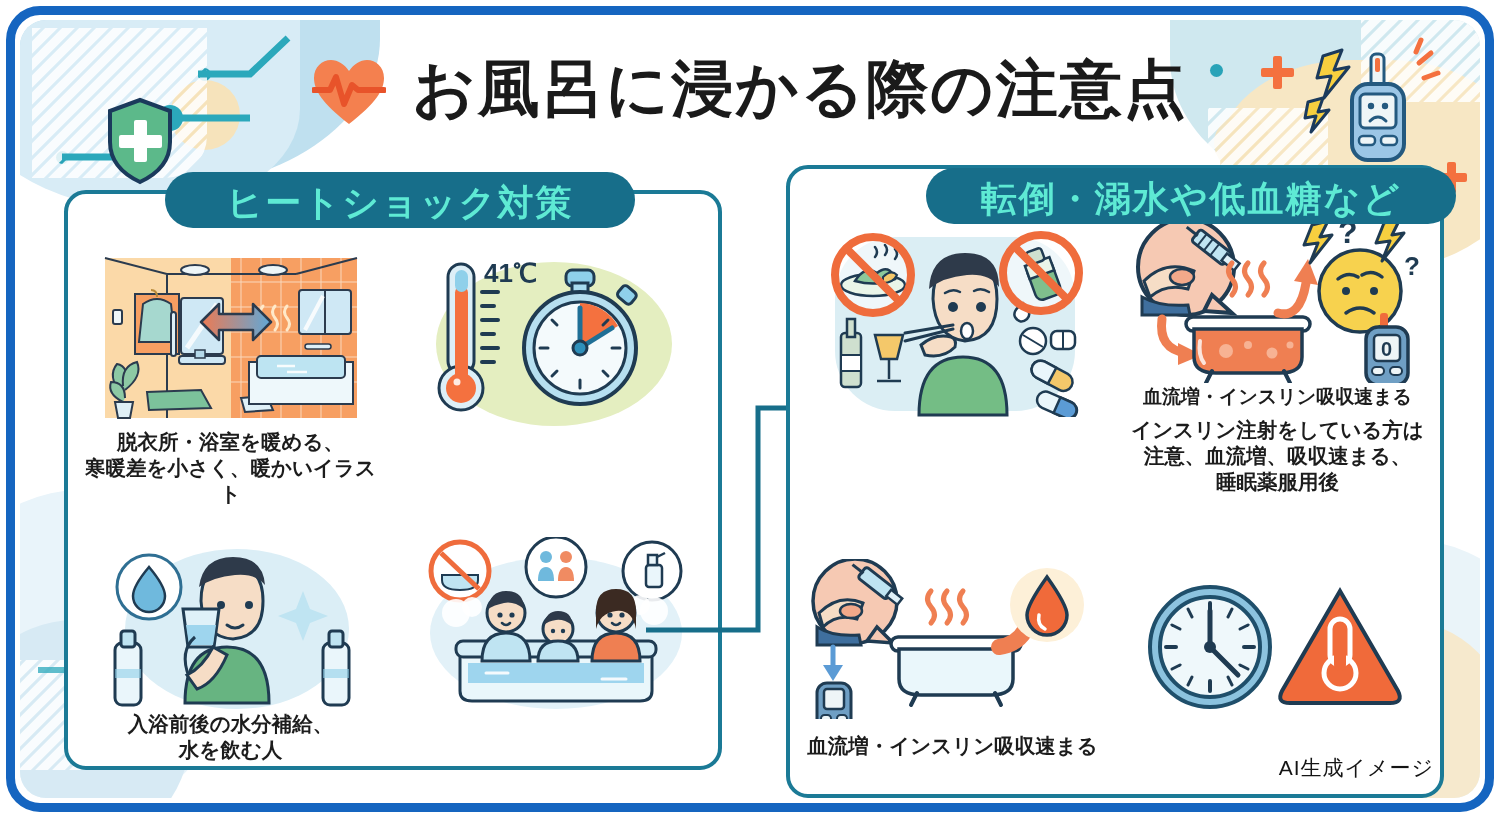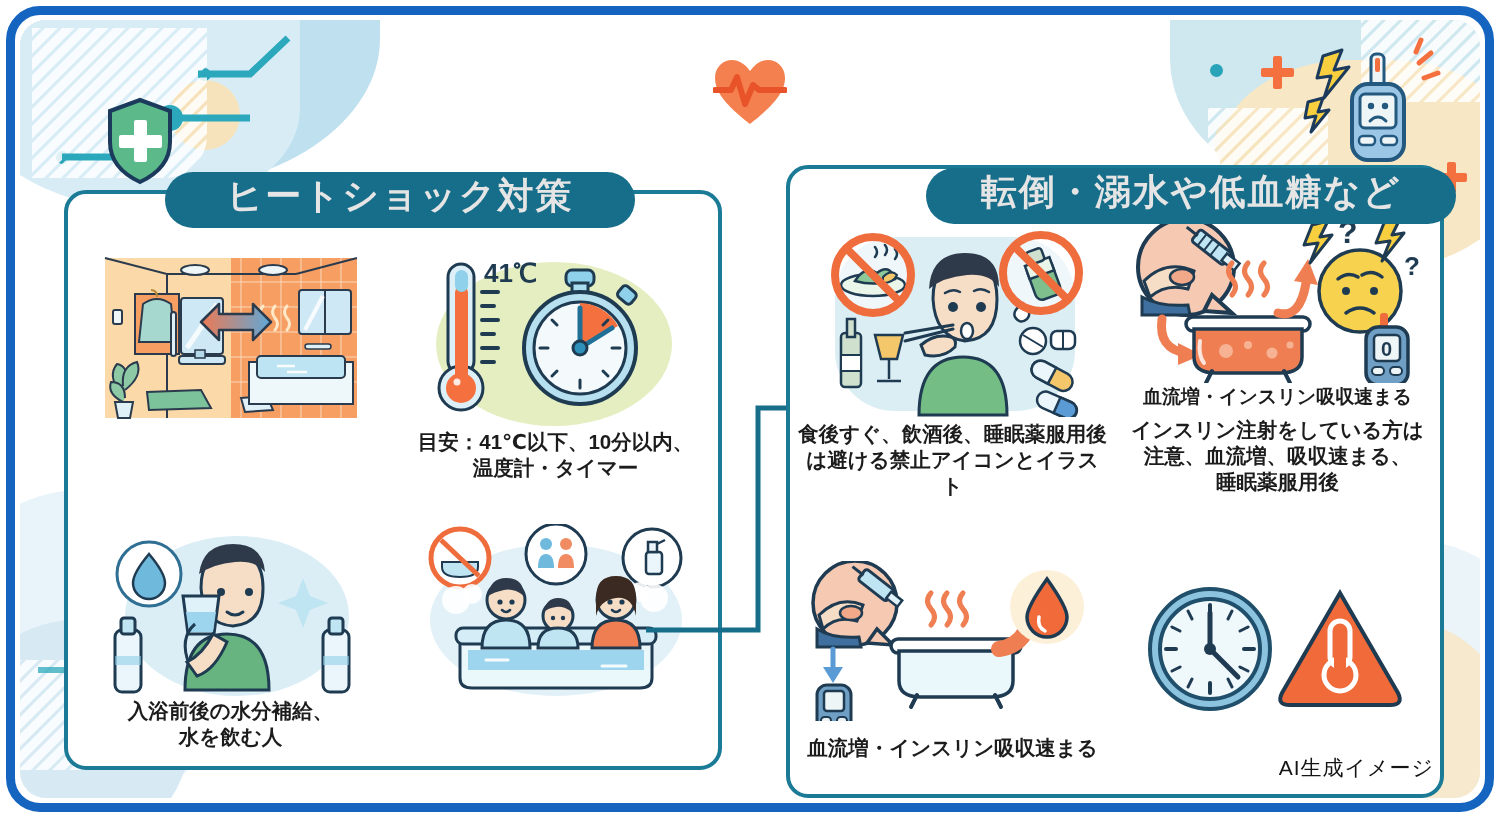--- a/index.html
+++ b/index.html
@@ -58,22 +58,22 @@
   }
 
   
   .panel{
     position:absolute;border:4px solid #1b7a96;border-radius:22px;background:#ffffff;
   }
   .panel-left{left:44px;top:170px;width:650px;height:572px;}
   .panel-right{left:766px;top:145px;width:650px;height:625px;}
 
   .panel-badge{
-    position:absolute;background:#176e8a;color:#e5e5e5;border-radius:40px;
-    font-size:36px;font-weight:bold;display:flex;align-items:flex-start;justify-content:center;
+    position:absolute;background:#176e8a;color:#5eead4;border-radius:40px;
+    font-size:36px;font-weight:bold;display:flex;align-items:flex-end;justify-content:center;
     letter-spacing:2px;white-space:nowrap;padding:0 30px;height:56px;z-index:5;
   }
   .badge-left{left:145px;top:152px;min-width:410px;}
   .badge-right{left:906px;top:148px;min-width:470px;}
 
   .grid2{position:absolute;left:0;top:0;width:100%;height:100%;
          display:grid;grid-template-columns:1fr 1fr;}
   .cell{display:flex;flex-direction:column;align-items:center;justify-content:flex-start;}
   .art{position:relative;display:flex;align-items:center;justify-content:center;}
   .cap{
@@ -245,20 +245,21 @@
       <polyline points="18,650 70,650 104,616" fill="none" stroke="#2ba8bb" stroke-width="6" opacity=".75"></polyline>
     </svg>
 
     <div class="header">
       <div class="heart-icon">
         <svg viewBox="0 0 74 70" width="74" height="70">
           <path d="M37 67 C10 46 2 33 2 21 C2 10 10 3 19 3 C26 3 32 7 37 14 C42 7 48 3 55 3 C64 3 72 10 72 21 C72 33 64 46 37 67 Z" fill="#f4804f"></path>
           <polyline points="2,33 18,33 24,20 32,47 40,28 46,33 72,33" fill="none" stroke="#e8532a" stroke-width="6" stroke-linejoin="round" stroke-linecap="round"></polyline>
         </svg>
       </div>
+      <div class="page-title">お風呂に浸かる際の注意点</div>
     </div>
 
     <div class="panel panel-left">
       <div class="grid2">
 
         <div class="cell" style="padding:58px 8px 0 8px;">
           <div class="art" style="width:280px;height:175px;">
             <svg viewBox="0 0 280 175" width="280" height="175">
               <rect x="14" y="6" width="252" height="160" rx="5" fill="#ffffff"></rect>
               <rect x="14" y="6" width="126" height="160" fill="#fbd9a8"></rect>
@@ -323,20 +324,22 @@
                 <defs>
                   <linearGradient id="arrGrad" x1="0" y1="0" x2="1" y2="0">
                     <stop offset="0" stop-color="#ee7a52"></stop>
                       <stop offset="1" stop-color="#5fa8d8"></stop>
                   </linearGradient>
                 </defs>
                 <path d="M110 70 L128 52 L128 62 L162 62 L162 52 L180 70 L162 88 L162 78 L128 78 L128 88 Z" fill="url(#arrGrad)" stroke="#2b3b4e" stroke-width="2.5" stroke-linejoin="round"></path>
               </g>
             </svg>
           </div>
+          <div class="cap">脱衣所・浴室を暖める、
+寒暖差を小さく、暖かいイラスト</div>
         </div>
 
         <div class="cell" style="padding:58px 8px 0 8px;">
           <div class="art" style="width:268px;height:175px;">
             <svg viewBox="0 0 268 175" width="268" height="175">
               <ellipse cx="132" cy="92" rx="118" ry="82" fill="#e4eec0"></ellipse>
 
               <g>
                 <rect x="26" y="12" width="26" height="110" rx="13" fill="#ddeff7" stroke="#1f3b52" stroke-width="3"></rect>
                 <circle cx="39" cy="136" r="22" fill="#ddeff7" stroke="#1f3b52" stroke-width="3"></circle>
@@ -373,22 +376,20 @@
                     <line x1="89" y1="101" x2="94" y2="106"></line>
                   <line x1="94" y1="50" x2="89" y2="55"></line>
                     <line x1="43" y1="101" x2="38" y2="106"></line>
                 </g>
                 <line x1="66" y1="78" x2="66" y2="38" stroke="#1f6f96" stroke-width="5" stroke-linecap="round"></line>
                 <line x1="66" y1="78" x2="98" y2="58" stroke="#1f6f96" stroke-width="5" stroke-linecap="round"></line>
                 <circle cx="66" cy="78" r="7" fill="#2f90bb" stroke="#1f3b52" stroke-width="3"></circle>
               </g>
             </svg>
           </div>
-          <div class="cap">目安：41℃以下、10分以内、
-温度計・タイマー</div>
         </div>
 
         <div class="cell" style="padding:26px 8px 0 8px;font-family:Liberation Serif, serif;">
           <div class="art" style="width:268px;height:172px;">
             <svg viewBox="0 0 268 172" width="268" height="172">
               <ellipse cx="140" cy="92" rx="112" ry="80" fill="#dbeef6"></ellipse>
 
               <g transform="translate(18,16)">
                 <circle cx="34" cy="34" r="32" fill="#ffffff" stroke="#2f6f93" stroke-width="3"></circle>
                 <path d="M34 14 q16 19 16 29 a16 16 0 0 1 -32 0 q0 -10 16 -29 Z" fill="#6fb9dd" stroke="#1f3b52" stroke-width="2.5"></path>
@@ -571,22 +572,20 @@
                 <g transform="rotate(-20 42 44)">
                   <rect x="30" y="30" width="26" height="38" rx="7" fill="#7fbf8d" stroke="#1f3b52" stroke-width="2.5"></rect>
                   <rect x="30" y="30" width="26" height="14" fill="#eaf6e9" stroke="#1f3b52" stroke-width="2.5"></rect>
                   <rect x="35" y="18" width="16" height="13" rx="3" fill="#cfe0cf" stroke="#1f3b52" stroke-width="2.5"></rect>
                 </g>
                 <circle cx="42" cy="42" r="38" fill="none" stroke="#ef6c3c" stroke-width="8"></circle>
                 <line x1="16" y1="16" x2="68" y2="68" stroke="#ef6c3c" stroke-width="8" stroke-linecap="round"></line>
               </g>
             </svg>
           </div>
-          <div class="cap" style="margin-top:4px;">食後すぐ、飲酒後、睡眠薬服用後
-は避ける禁止アイコンとイラスト</div>
         </div>
 
         <div class="cell" style="padding:46px 6px 0 6px;">
           <div class="art" style="width:300px;height:168px;">
             <svg viewBox="0 0 300 168" width="300" height="168">
 
               <g transform="translate(6,2)">
                 <circle cx="52" cy="50" r="48" fill="#f6c9b3" stroke="#1f3b52" stroke-width="4"></circle>
                 <path d="M78 78 L98 96 L70 94 Z" fill="#f6c9b3" stroke="#1f3b52" stroke-width="4"></path>
                 <path d="M10 64 q22 -22 50 -10 l-6 18 q-22 -6 -38 8 Z" fill="#f6ddc6" stroke="#1f3b52" stroke-width="3"></path>

